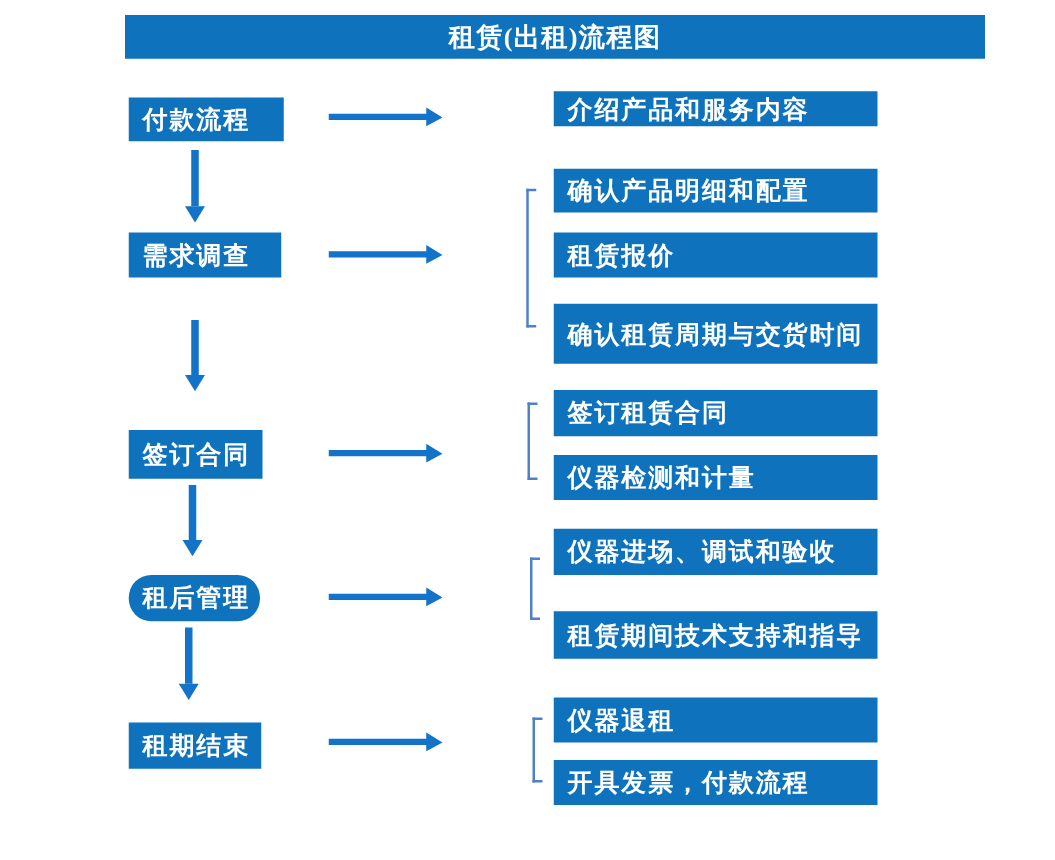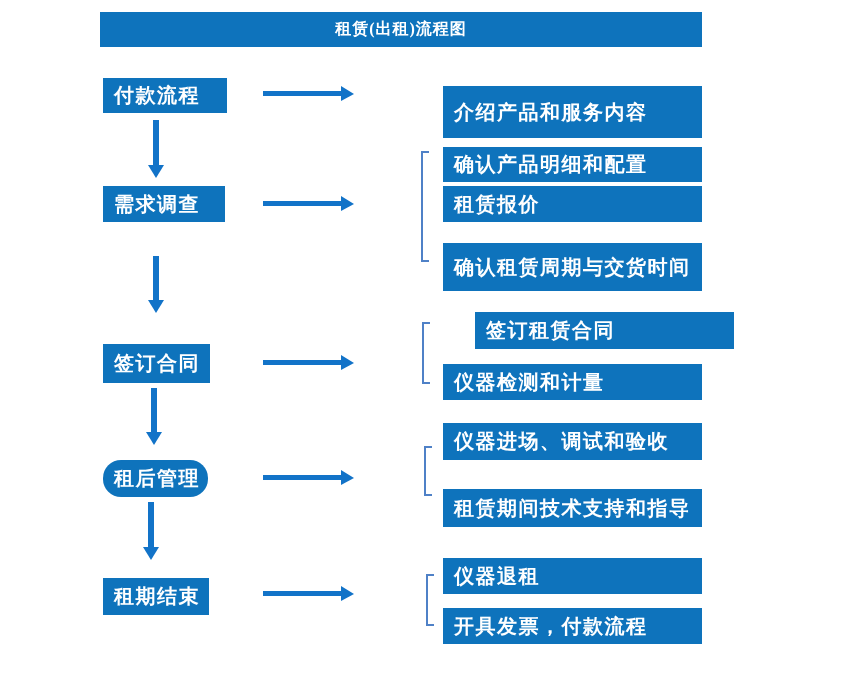--- a/index.html
+++ b/index.html
@@ -16,25 +16,25 @@
   .canvas {
     position: relative;
     width: 844px;
     height: 688px;
     background: #ffffff;
     overflow: hidden;
   }
   .title-bar {
     position: absolute;
     left: 100px; top: 12px;
-    width: 602px; height: 35px;
+    width: 688px; height: 35px;
     background: var(--box-blue);
     color: var(--text-white);
     font-weight: bold;
-    font-size: 16px;
+    font-size: 21px;
     letter-spacing: 1px;
     display: flex;
     align-items: center;
     justify-content: center;
     white-space: nowrap;
   }
   .bbox {
     position: absolute;
     background: var(--box-blue);
     color: var(--text-white);
@@ -91,25 +91,25 @@
   <div class="title-bar">
     <span>租赁(出租)流程图</span>
   </div>
 
   <div class="bbox" style="left:103px; top:78px;  width:124px; height:35px;">付款流程</div>
   <div class="bbox" style="left:103px; top:186px; width:122px; height:36px;font-family:Liberation Serif, serif;">需求调查</div>
   <div class="bbox" style="left:103px; top:344px; width:107px; height:39px;">签订合同</div>
   <div class="bbox" style="left:103px; top:460px; width:105px; height:37px;border-radius:18px;">租后管理</div>
   <div class="bbox" style="left:103px; top:578px; width:106px; height:37px;">租期结束</div>
 
-  <div class="bbox detail" style="top:86px;  height:52px;">介绍产品和服务内容</div>
-  <div class="bbox detail" style="top:135px; height:35px;margin-top:12px;">确认产品明细和配置</div>
+  <div class="bbox detail" style="top:73px;  height:28px;">介绍产品和服务内容</div>
+  <div class="bbox detail" style="top:135px; height:35px;">确认产品明细和配置</div>
   <div class="bbox detail" style="top:186px; height:36px;">租赁报价</div>
   <div class="bbox detail" style="top:243px; height:48px;">确认租赁周期与交货时间</div>
-  <div class="bbox detail" style="top:312px; height:37px;margin-left:32px;">签订租赁合同</div>
+  <div class="bbox detail" style="top:312px; height:37px;">签订租赁合同</div>
   <div class="bbox detail" style="top:423px; height:37px;">仪器进场、调试和验收</div>
   <div class="bbox detail" style="top:364px; height:36px;">仪器检测和计量</div>
   <div class="bbox detail" style="top:489px; height:38px;">租赁期间技术支持和指导</div>
   <div class="bbox detail" style="top:558px; height:36px;">仪器退租</div>
   <div class="bbox detail" style="top:608px; height:36px;">开具发票，付款流程</div>
 
   <div class="harrow" style="left:263px; top:86px;">
     <div class="shaft"></div>
     <div class="head"></div>
   </div>

